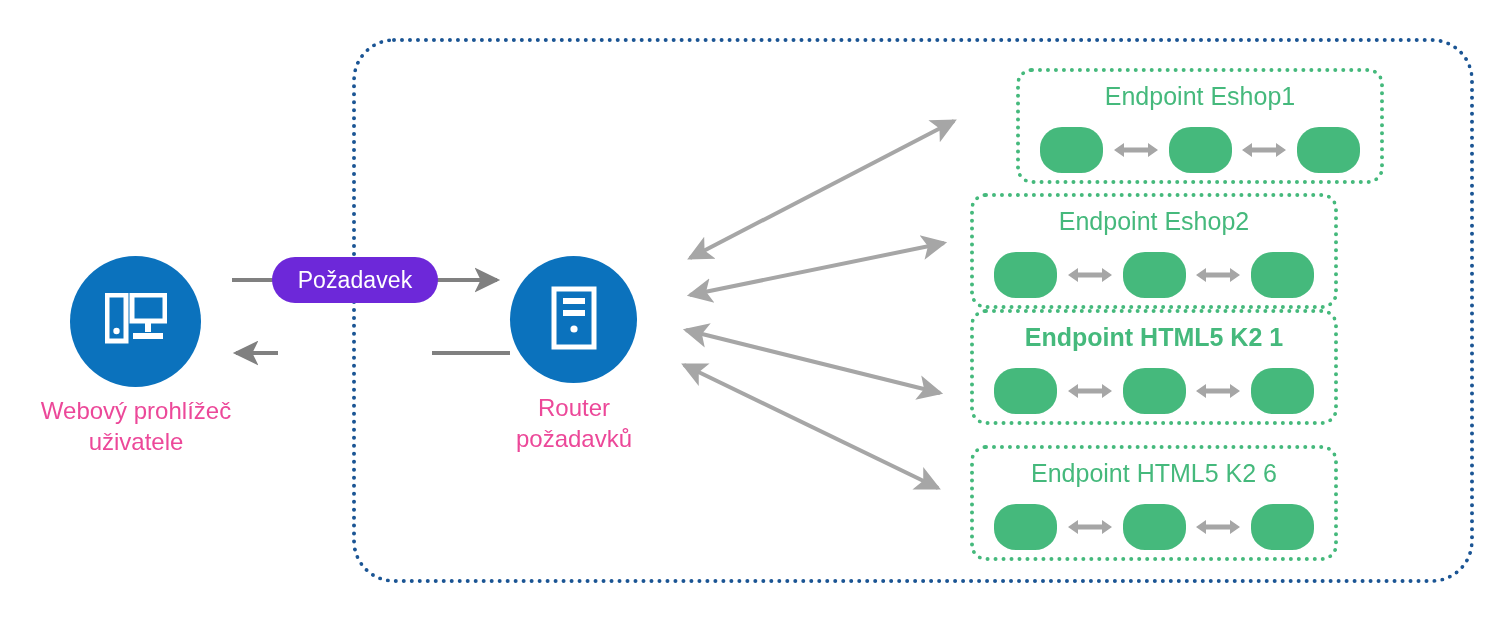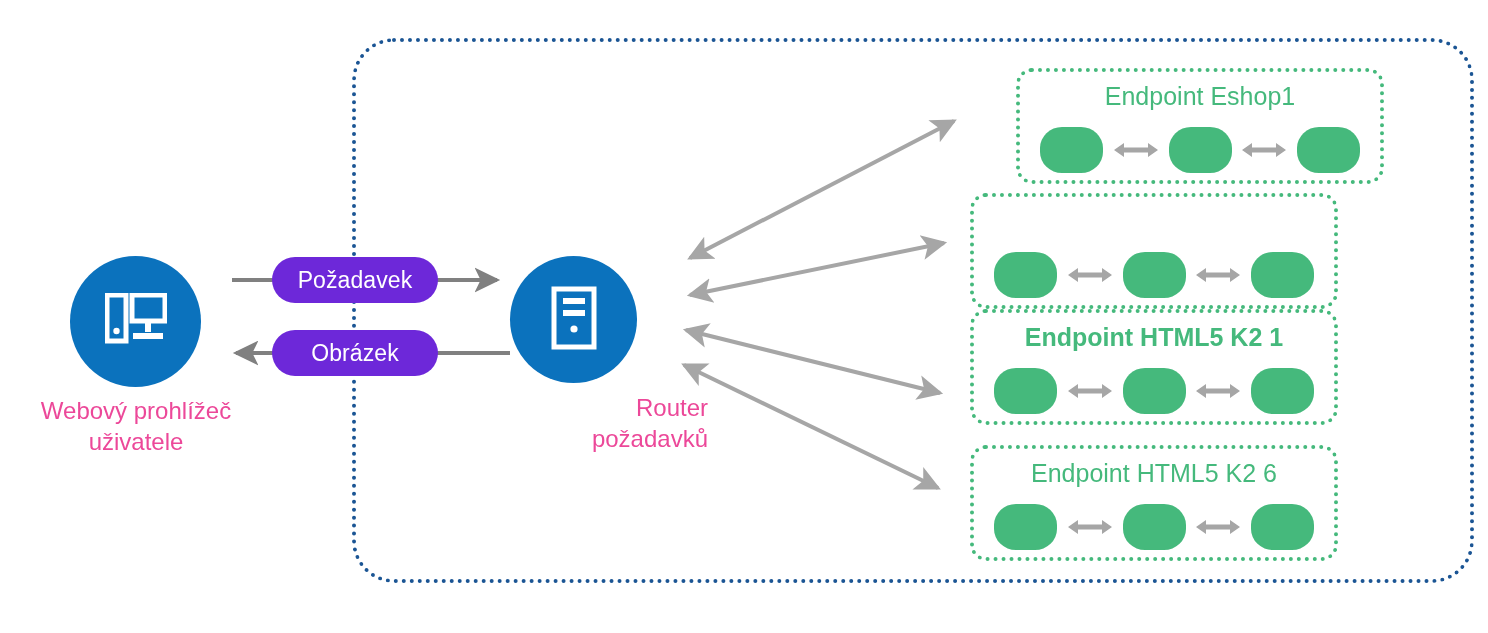--- a/index.html
+++ b/index.html
@@ -167,42 +167,42 @@
   <div class="node-circle" style="left:510px; top:256px; width:127px; height:127px;">
     <span>
       <svg width="46" height="64" viewBox="0 0 46 64" xmlns="http://www.w3.org/2000/svg">
         <rect x="3" y="3" width="40" height="58" fill="none" stroke="#ffffff" stroke-width="5"></rect>
         <rect x="12" y="12" width="22" height="6" fill="#ffffff"></rect>
         <rect x="12" y="24" width="22" height="6" fill="#ffffff"></rect>
         <circle cx="23" cy="43" r="3.6" fill="#ffffff"></circle>
       </svg>
     </span>
   </div>
-  <div class="node-label" style="left:440px; top:392px; width:268px;text-align:right;">Router
+  <div class="node-label" style="left:440px; top:392px; width:268px;">Router
 požadavků</div>
 
   <div class="pill" style="left:272px; top:257px; width:166px; height:46px;">Požadavek</div>
-  <div class="pill" style="left:272px; top:330px; width:166px; height:46px;">Obrázek</div>
 
   <div class="endpoint-box" style="left:1016px; top:68px; width:368px; height:116px;">
     <div class="endpoint-title">Endpoint Eshop1</div>
     <div class="endpoint-row">
       <div class="green-node"></div>
       <svg class="mini-arrow" viewBox="0 0 44 20" xmlns="http://www.w3.org/2000/svg">
         <path d="M0,10 L10,3 L10,7.5 L34,7.5 L34,3 L44,10 L34,17 L34,12.5 L10,12.5 L10,17 Z" fill="#a6a6a6"></path>
       </svg>
       <div class="green-node"></div>
       <svg class="mini-arrow" viewBox="0 0 44 20" xmlns="http://www.w3.org/2000/svg">
         <path d="M0,10 L10,3 L10,7.5 L34,7.5 L34,3 L44,10 L34,17 L34,12.5 L10,12.5 L10,17 Z" fill="#a6a6a6"></path>
       </svg>
       <div class="green-node"></div>
     </div>
   </div>
 
   <div class="endpoint-box" style="left:970px; top:193px; width:368px; height:116px;">
+    <div class="endpoint-title">Endpoint Eshop2</div>
     <div class="endpoint-row">
       <div class="green-node"></div>
       <svg class="mini-arrow" viewBox="0 0 44 20" xmlns="http://www.w3.org/2000/svg">
         <path d="M0,10 L10,3 L10,7.5 L34,7.5 L34,3 L44,10 L34,17 L34,12.5 L10,12.5 L10,17 Z" fill="#a6a6a6"></path>
       </svg>
       <div class="green-node"></div>
       <svg class="mini-arrow" viewBox="0 0 44 20" xmlns="http://www.w3.org/2000/svg">
         <path d="M0,10 L10,3 L10,7.5 L34,7.5 L34,3 L44,10 L34,17 L34,12.5 L10,12.5 L10,17 Z" fill="#a6a6a6"></path>
       </svg>
       <div class="green-node"></div>

